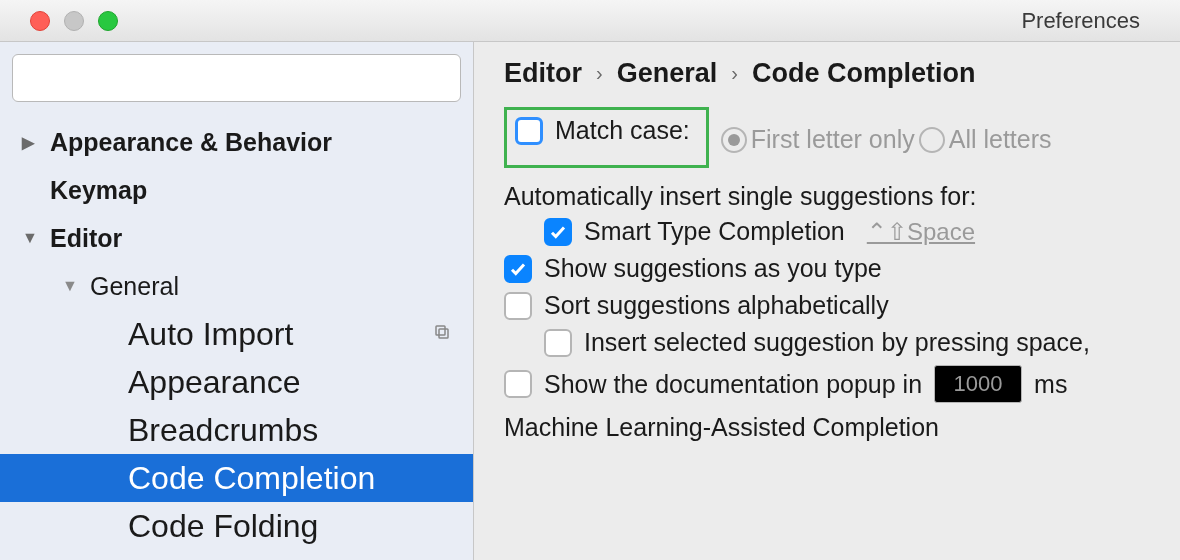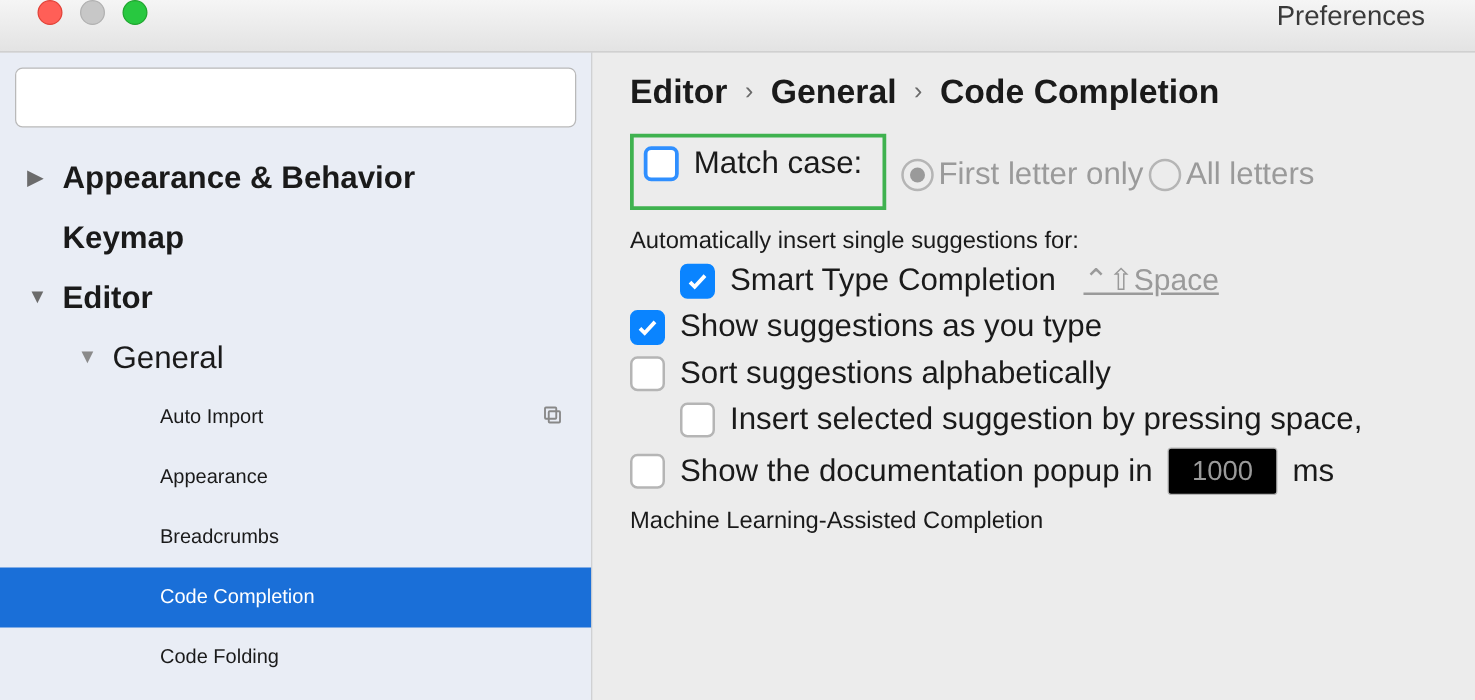--- a/index.html
+++ b/index.html
@@ -8,21 +8,21 @@
       background: #ececec;
       width: 1180px;
       height: 560px;
       overflow: hidden;
       font-size: 24px;
     }
     .titlebar {
       height: 42px;
       background: linear-gradient(#f5f5f5, #e3e3e3);
       display: flex;
-      align-items: flex-start;
+      align-items: center;
       position: relative;
       border-bottom: 1px solid #c7c7c7;
       padding-left: 12px;
     }
     .traffic-lights {
       display: flex;
       gap: 14px;
       padding-left: 18px;
     }
     .traffic-light {
@@ -87,21 +87,21 @@
     .tree-item {
       display: flex;
       align-items: center;
       height: 48px;
       padding-left: 22px;
       cursor: default;
       color: #1a1a1a;
     }
     .tree-item.level1 { padding-left: 22px; font-weight: 700; font-size: 25px;}
     .tree-item.level2 { padding-left: 62px; font-size: 25px; }
-    .tree-item.level3 { padding-left: 128px; font-size: 16px; }
+    .tree-item.level3 { padding-left: 128px; font-size: 32px; }
     .tree-item.selected {
       background: #1a6fd8;
       color: #fff;
     }
     .tree-arrow {
       width: 18px;
       display: inline-block;
       color: #6b6b6b;
       font-size: 16px;
       margin-right: 10px;
@@ -177,21 +177,21 @@
       height: 12px;
       background: #9a9a9a;
       border-radius: 50%;
     }
     .label {
       font-size: 25px;
       color: #1a1a1a;
     }
     .label.disabled { color: #9a9a9a; }
     .section-label {
-      font-size: 19px;
+      font-size: 25px;
       color: #1a1a1a;
       margin: 10px 0 6px 0;
     }
     .indent1 { margin-left: 40px; }
     .shortcut {
       color: #9a9a9a;
       font-size: 24px;
       margin-left: 10px;
       text-decoration: underline;
     }

